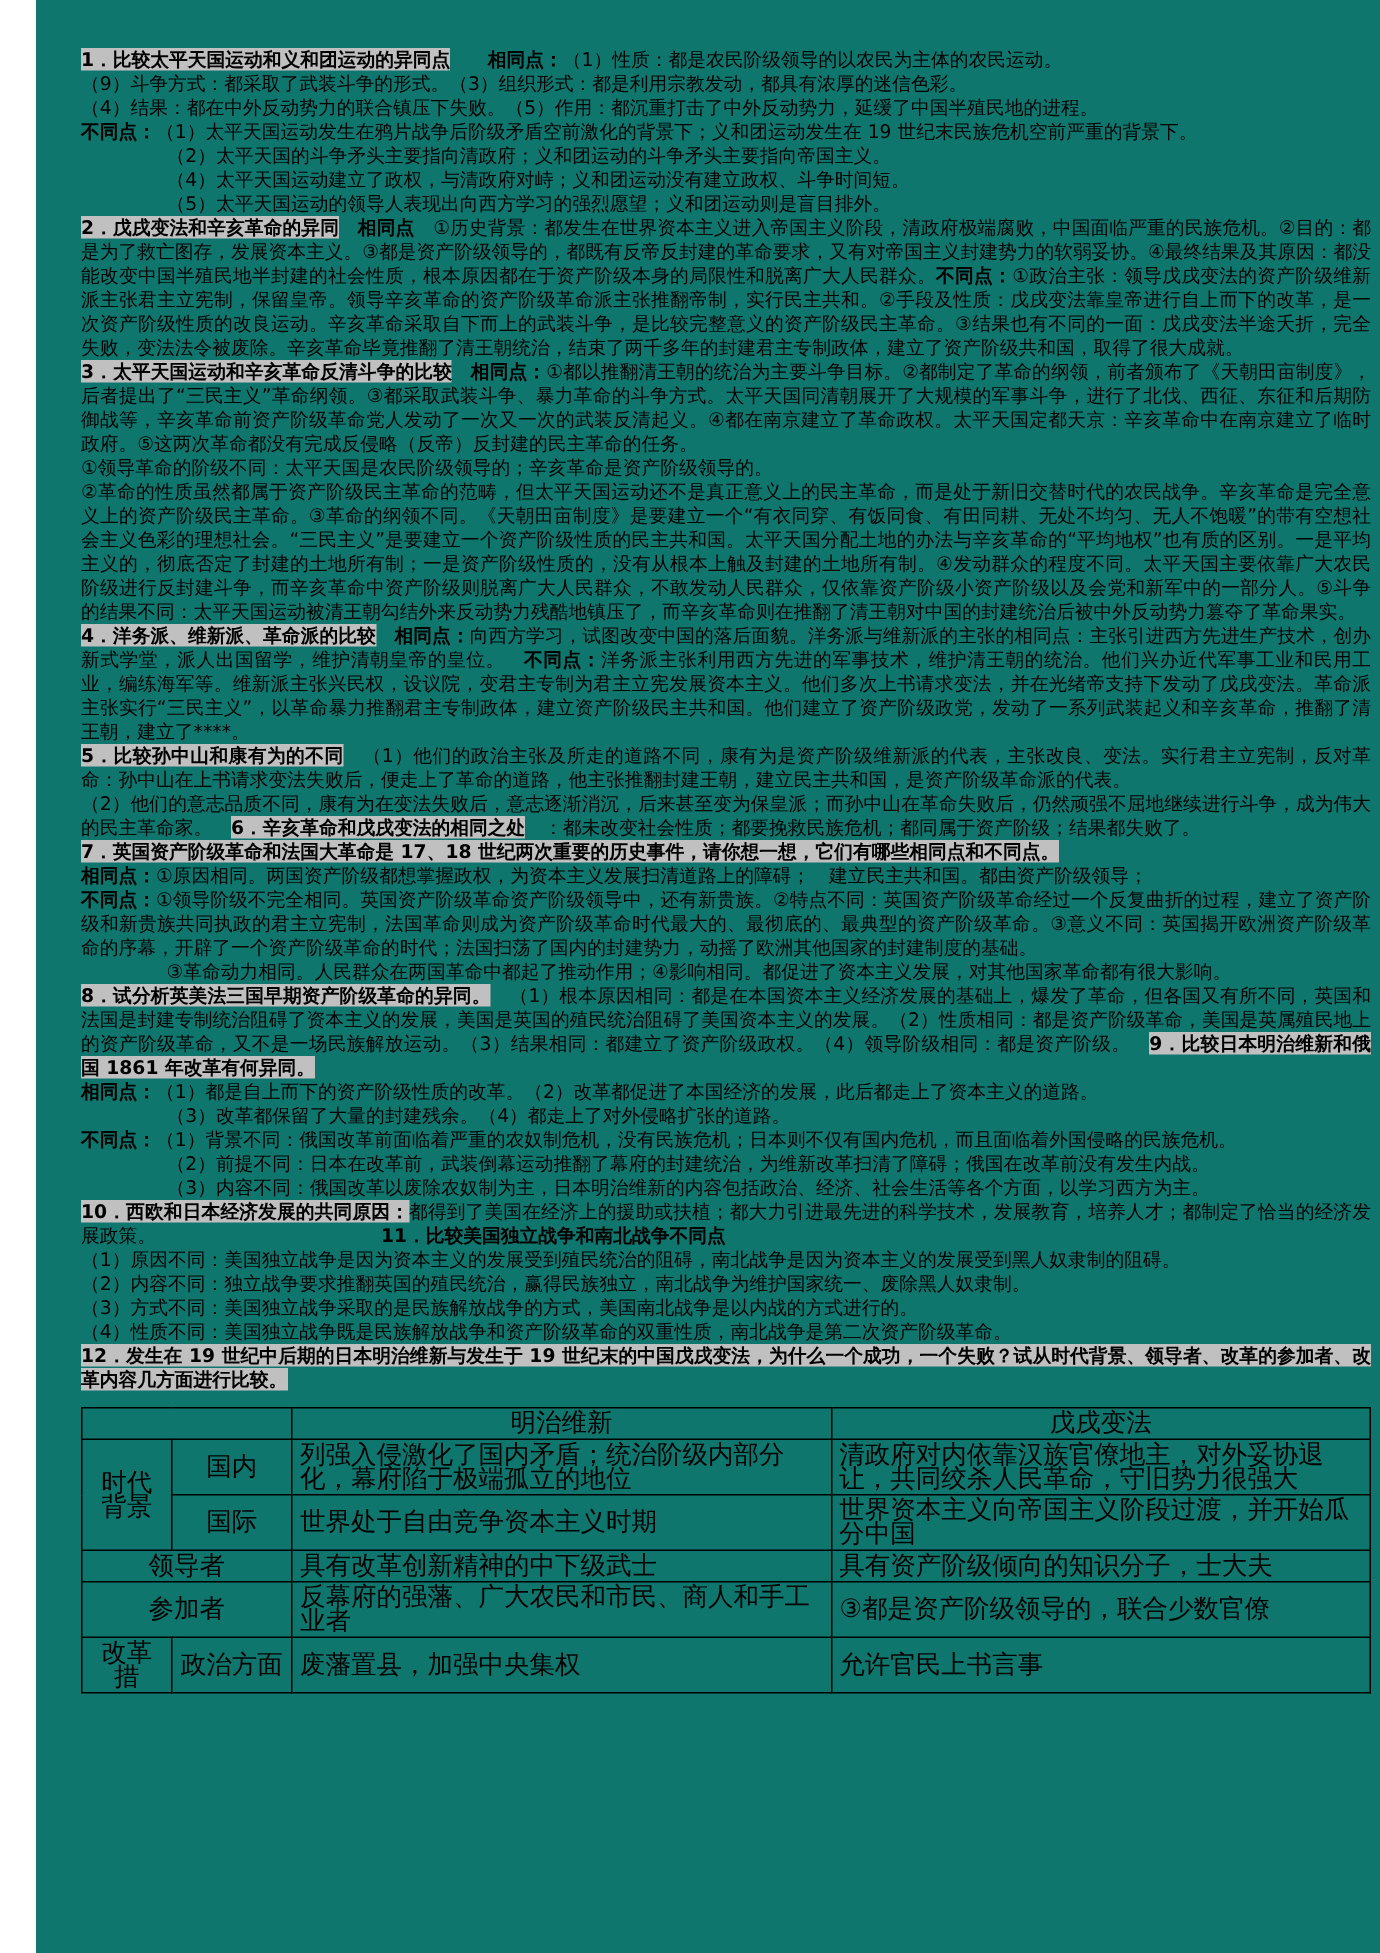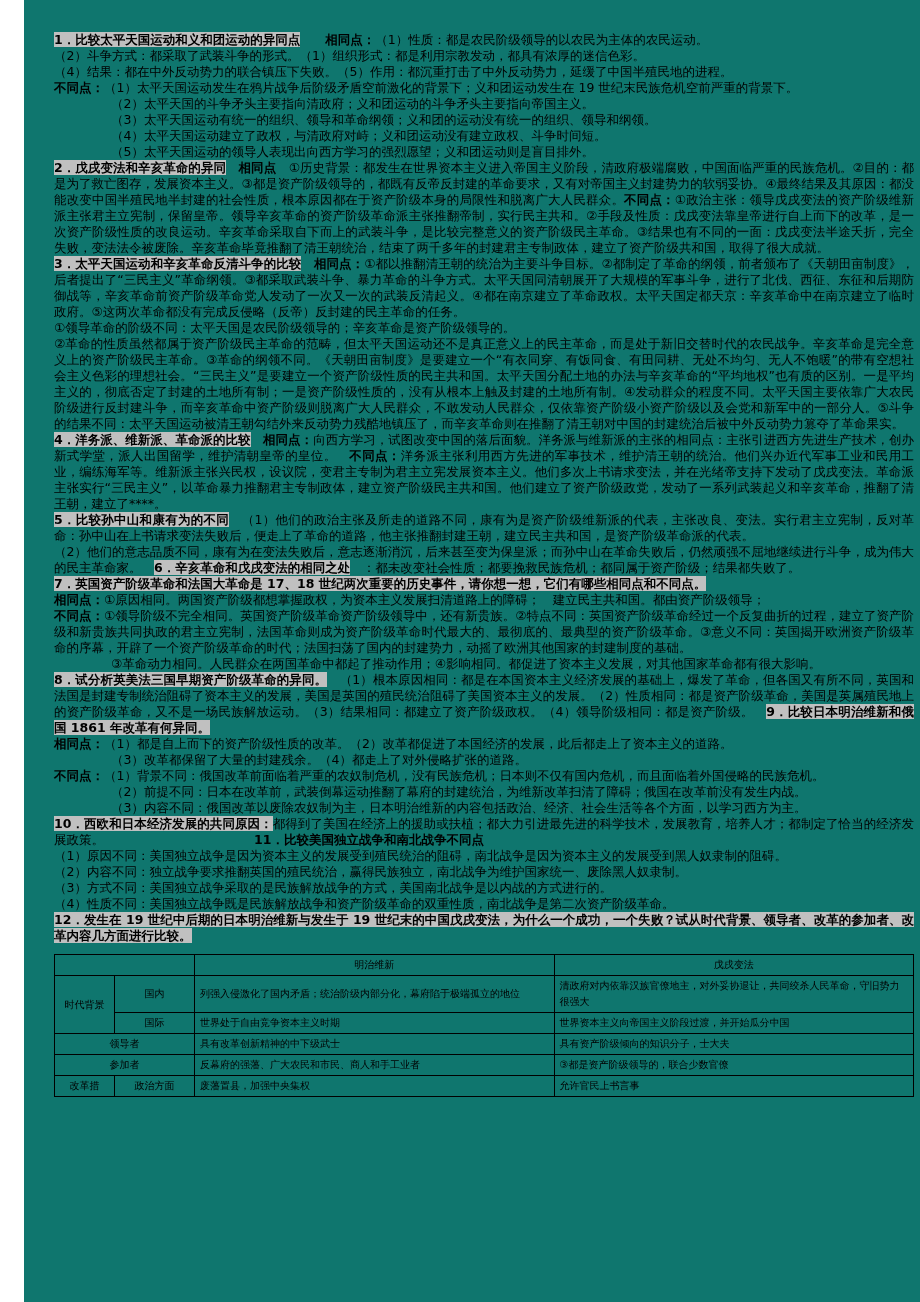--- a/index.html
+++ b/index.html
@@ -18,42 +18,41 @@
   .para { margin: 0; text-align: justify; }
   .para.i1 { padding-left: 57px; }
   .seg-hl { background: var(--hl, #c0c0c0); font-weight: bold; }
   .seg-b  { font-weight: bold; }
   .seg-n  { font-weight: normal; }
   table.cmp {
     border-collapse: collapse;
     width: 100%;
     margin-top: 10px;
     table-layout: fixed;
-    font-size: 10px;
+    font-size: 17px;
   }
   table.cmp td {
     border: 1px solid #000000;
     padding: 2px 5px;
     vertical-align: middle;
     line-height: 16px;
   }
   table.cmp td.c { text-align: center; }
 </style>
 </head>
 <body>
 
 <div class="page" style="background: #0f766e; color: rgb(0, 0, 0); margin-left: 24px;">
 
   <div id="doc-body">
       <p class="para"><span class="seg-hl">1．比较太平天国运动和义和团运动的异同点</span><span class="seg-b">　　相同点：</span><span class="seg-n">（1）性质：都是农民阶级领导的以农民为主体的农民运动。</span></p>
-      <p class="para"><span class="seg-n">（2）斗争方式：都采取了武装斗争的形式。（1）组织形式：都是利用宗教发动，都具有浓厚的迷信色彩。</span></p>
+      <p class="para"><span class="seg-n">（9）斗争方式：都采取了武装斗争的形式。（3）组织形式：都是利用宗教发动，都具有浓厚的迷信色彩。</span></p>
       <p class="para"><span class="seg-n">（4）结果：都在中外反动势力的联合镇压下失败。（5）作用：都沉重打击了中外反动势力，延缓了中国半殖民地的进程。</span></p>
       <p class="para"><span class="seg-b">不同点：</span><span class="seg-n">（1）太平天国运动发生在鸦片战争后阶级矛盾空前激化的背景下；义和团运动发生在 19 世纪末民族危机空前严重的背景下。</span></p>
       <p class="para i1"><span class="seg-n">（2）太平天国的斗争矛头主要指向清政府；义和团运动的斗争矛头主要指向帝国主义。</span></p>
-      <p class="para i1"><span class="seg-n">（3）太平天国运动有统一的组织、领导和革命纲领；义和团的运动没有统一的组织、领导和纲领。</span></p>
       <p class="para i1"><span class="seg-n">（4）太平天国运动建立了政权，与清政府对峙；义和团运动没有建立政权、斗争时间短。</span></p>
       <p class="para i1"><span class="seg-n">（5）太平天国运动的领导人表现出向西方学习的强烈愿望；义和团运动则是盲目排外。</span></p>
       <p class="para"><span class="seg-hl">2．戊戌变法和辛亥革命的异同</span><span class="seg-b">　相同点　</span><span class="seg-n">①历史背景：都发生在世界资本主义进入帝国主义阶段，清政府极端腐败，中国面临严重的民族危机。②目的：都是为了救亡图存，发展资本主义。③都是资产阶级领导的，都既有反帝反封建的革命要求，又有对帝国主义封建势力的软弱妥协。④最终结果及其原因：都没能改变中国半殖民地半封建的社会性质，根本原因都在于资产阶级本身的局限性和脱离广大人民群众。</span><span class="seg-b">不同点：</span><span class="seg-n">①政治主张：领导戊戌变法的资产阶级维新派主张君主立宪制，保留皇帝。领导辛亥革命的资产阶级革命派主张推翻帝制，实行民主共和。②手段及性质：戊戌变法靠皇帝进行自上而下的改革，是一次资产阶级性质的改良运动。辛亥革命采取自下而上的武装斗争，是比较完整意义的资产阶级民主革命。③结果也有不同的一面：戊戌变法半途夭折，完全失败，变法法令被废除。辛亥革命毕竟推翻了清王朝统治，结束了两千多年的封建君主专制政体，建立了资产阶级共和国，取得了很大成就。</span></p>
       <p class="para"><span class="seg-hl">3．太平天国运动和辛亥革命反清斗争的比较</span><span class="seg-b">　相同点：</span><span class="seg-n">①都以推翻清王朝的统治为主要斗争目标。②都制定了革命的纲领，前者颁布了《天朝田亩制度》，后者提出了“三民主义”革命纲领。③都采取武装斗争、暴力革命的斗争方式。太平天国同清朝展开了大规模的军事斗争，进行了北伐、西征、东征和后期防御战等，辛亥革命前资产阶级革命党人发动了一次又一次的武装反清起义。④都在南京建立了革命政权。太平天国定都天京：辛亥革命中在南京建立了临时政府。⑤这两次革命都没有完成反侵略（反帝）反封建的民主革命的任务。</span></p>
       <p class="para"><span class="seg-n">①领导革命的阶级不同：太平天国是农民阶级领导的；辛亥革命是资产阶级领导的。</span></p>
       <p class="para"><span class="seg-n">②革命的性质虽然都属于资产阶级民主革命的范畴，但太平天国运动还不是真正意义上的民主革命，而是处于新旧交替时代的农民战争。辛亥革命是完全意义上的资产阶级民主革命。③革命的纲领不同。《天朝田亩制度》是要建立一个“有衣同穿、有饭同食、有田同耕、无处不均匀、无人不饱暖”的带有空想社会主义色彩的理想社会。“三民主义”是要建立一个资产阶级性质的民主共和国。太平天国分配土地的办法与辛亥革命的“平均地权”也有质的区别。一是平均主义的，彻底否定了封建的土地所有制；一是资产阶级性质的，没有从根本上触及封建的土地所有制。④发动群众的程度不同。太平天国主要依靠广大农民阶级进行反封建斗争，而辛亥革命中资产阶级则脱离广大人民群众，不敢发动人民群众，仅依靠资产阶级小资产阶级以及会党和新军中的一部分人。⑤斗争的结果不同：太平天国运动被清王朝勾结外来反动势力残酷地镇压了，而辛亥革命则在推翻了清王朝对中国的封建统治后被中外反动势力篡夺了革命果实。</span></p>
       <p class="para"><span class="seg-hl">4．洋务派、维新派、革命派的比较</span><span class="seg-b">　相同点：</span><span class="seg-n">向西方学习，试图改变中国的落后面貌。洋务派与维新派的主张的相同点：主张引进西方先进生产技术，创办新式学堂，派人出国留学，维护清朝皇帝的皇位。</span><span class="seg-b">　不同点：</span><span class="seg-n">洋务派主张利用西方先进的军事技术，维护清王朝的统治。他们兴办近代军事工业和民用工业，编练海军等。维新派主张兴民权，设议院，变君主专制为君主立宪发展资本主义。他们多次上书请求变法，并在光绪帝支持下发动了戊戌变法。革命派主张实行“三民主义”，以革命暴力推翻君主专制政体，建立资产阶级民主共和国。他们建立了资产阶级政党，发动了一系列武装起义和辛亥革命，推翻了清王朝，建立了****。</span></p>
       <p class="para"><span class="seg-hl">5．比较孙中山和康有为的不同</span><span class="seg-n">　（1）他们的政治主张及所走的道路不同，康有为是资产阶级维新派的代表，主张改良、变法。实行君主立宪制，反对革命：孙中山在上书请求变法失败后，便走上了革命的道路，他主张推翻封建王朝，建立民主共和国，是资产阶级革命派的代表。</span></p>
       <p class="para"><span class="seg-n">（2）他们的意志品质不同，康有为在变法失败后，意志逐渐消沉，后来甚至变为保皇派；而孙中山在革命失败后，仍然顽强不屈地继续进行斗争，成为伟大的民主革命家。　</span><span class="seg-hl">6．辛亥革命和戊戌变法的相同之处</span><span class="seg-n">　：都未改变社会性质；都要挽救民族危机；都同属于资产阶级；结果都失败了。</span></p>
       <p class="para"><span class="seg-hl">7．英国资产阶级革命和法国大革命是 17、18 世纪两次重要的历史事件，请你想一想，它们有哪些相同点和不同点。</span></p>

